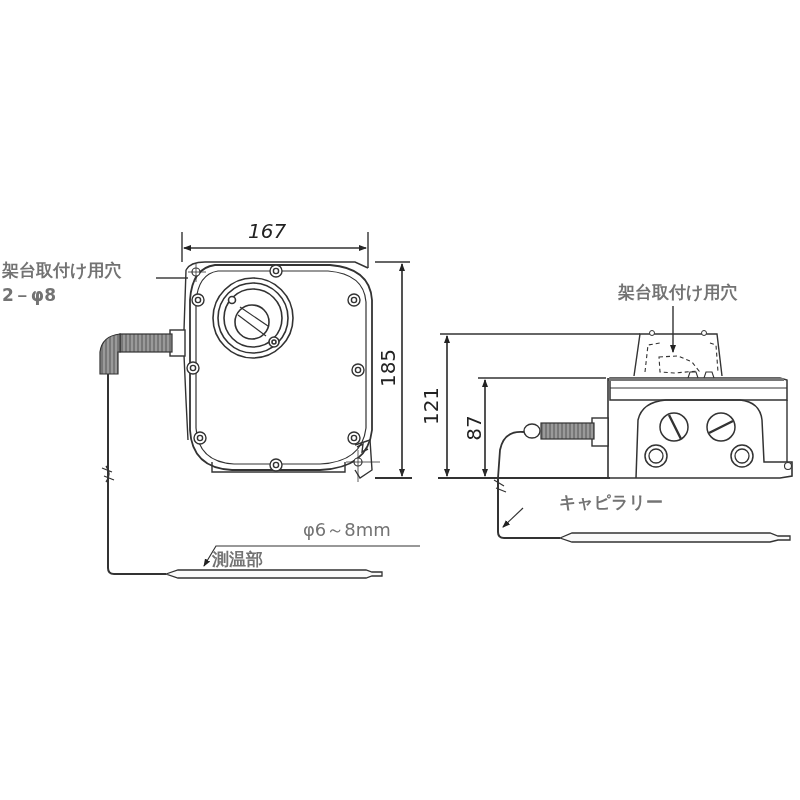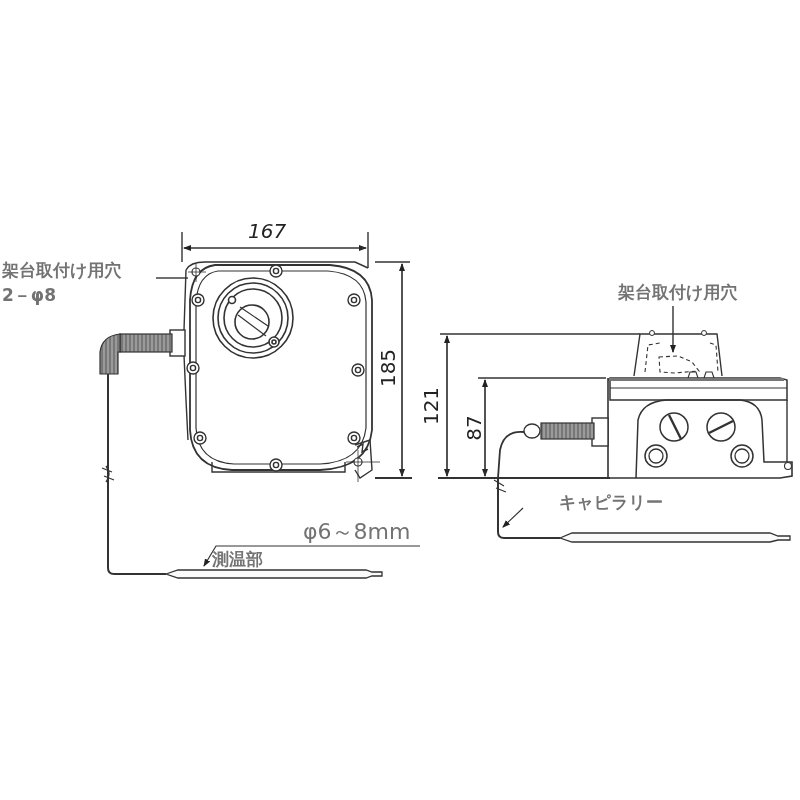--- a/index.html
+++ b/index.html
@@ -156,18 +156,18 @@
 
     <line x1="523" y1="508" x2="503" y2="527" stroke-width="1.2" marker-end="url(#arr)"></line>
   </g>
 </svg>
 
 <div class="lbl bold" style="left:2px; top:262px;">架台取付け用穴</div>
 <div class="lbl bold" style="left:2px; top:287px;">2－φ8</div>
 <div class="dim" style="left:248px; top:221px;font-style:italic;">167</div>
 <div class="dim rot" style="left:368px; top:358px; width:40px; text-align:center;">185</div>
 <div class="lbl bold" style="left:212px; top:551px;">測温部</div>
-<div class="lbl" style="left:303px; top:521px; font-size:22px;">φ6～8mm</div>
+<div class="lbl" style="left:303px; top:521px; font-size:18px;">φ6～8mm</div>
 
 <div class="lbl bold" style="left:618px; top:284px;">架台取付け用穴</div>
 <div class="dim rot" style="left:411px; top:396px; width:40px; text-align:center;">121</div>
 <div class="dim rot" style="left:454px; top:418px; width:40px; text-align:center;">87</div>
 <div class="lbl bold" style="left:528px; top:494px;margin-left:31px;">キャピラリー</div>
 
 </body></html>

